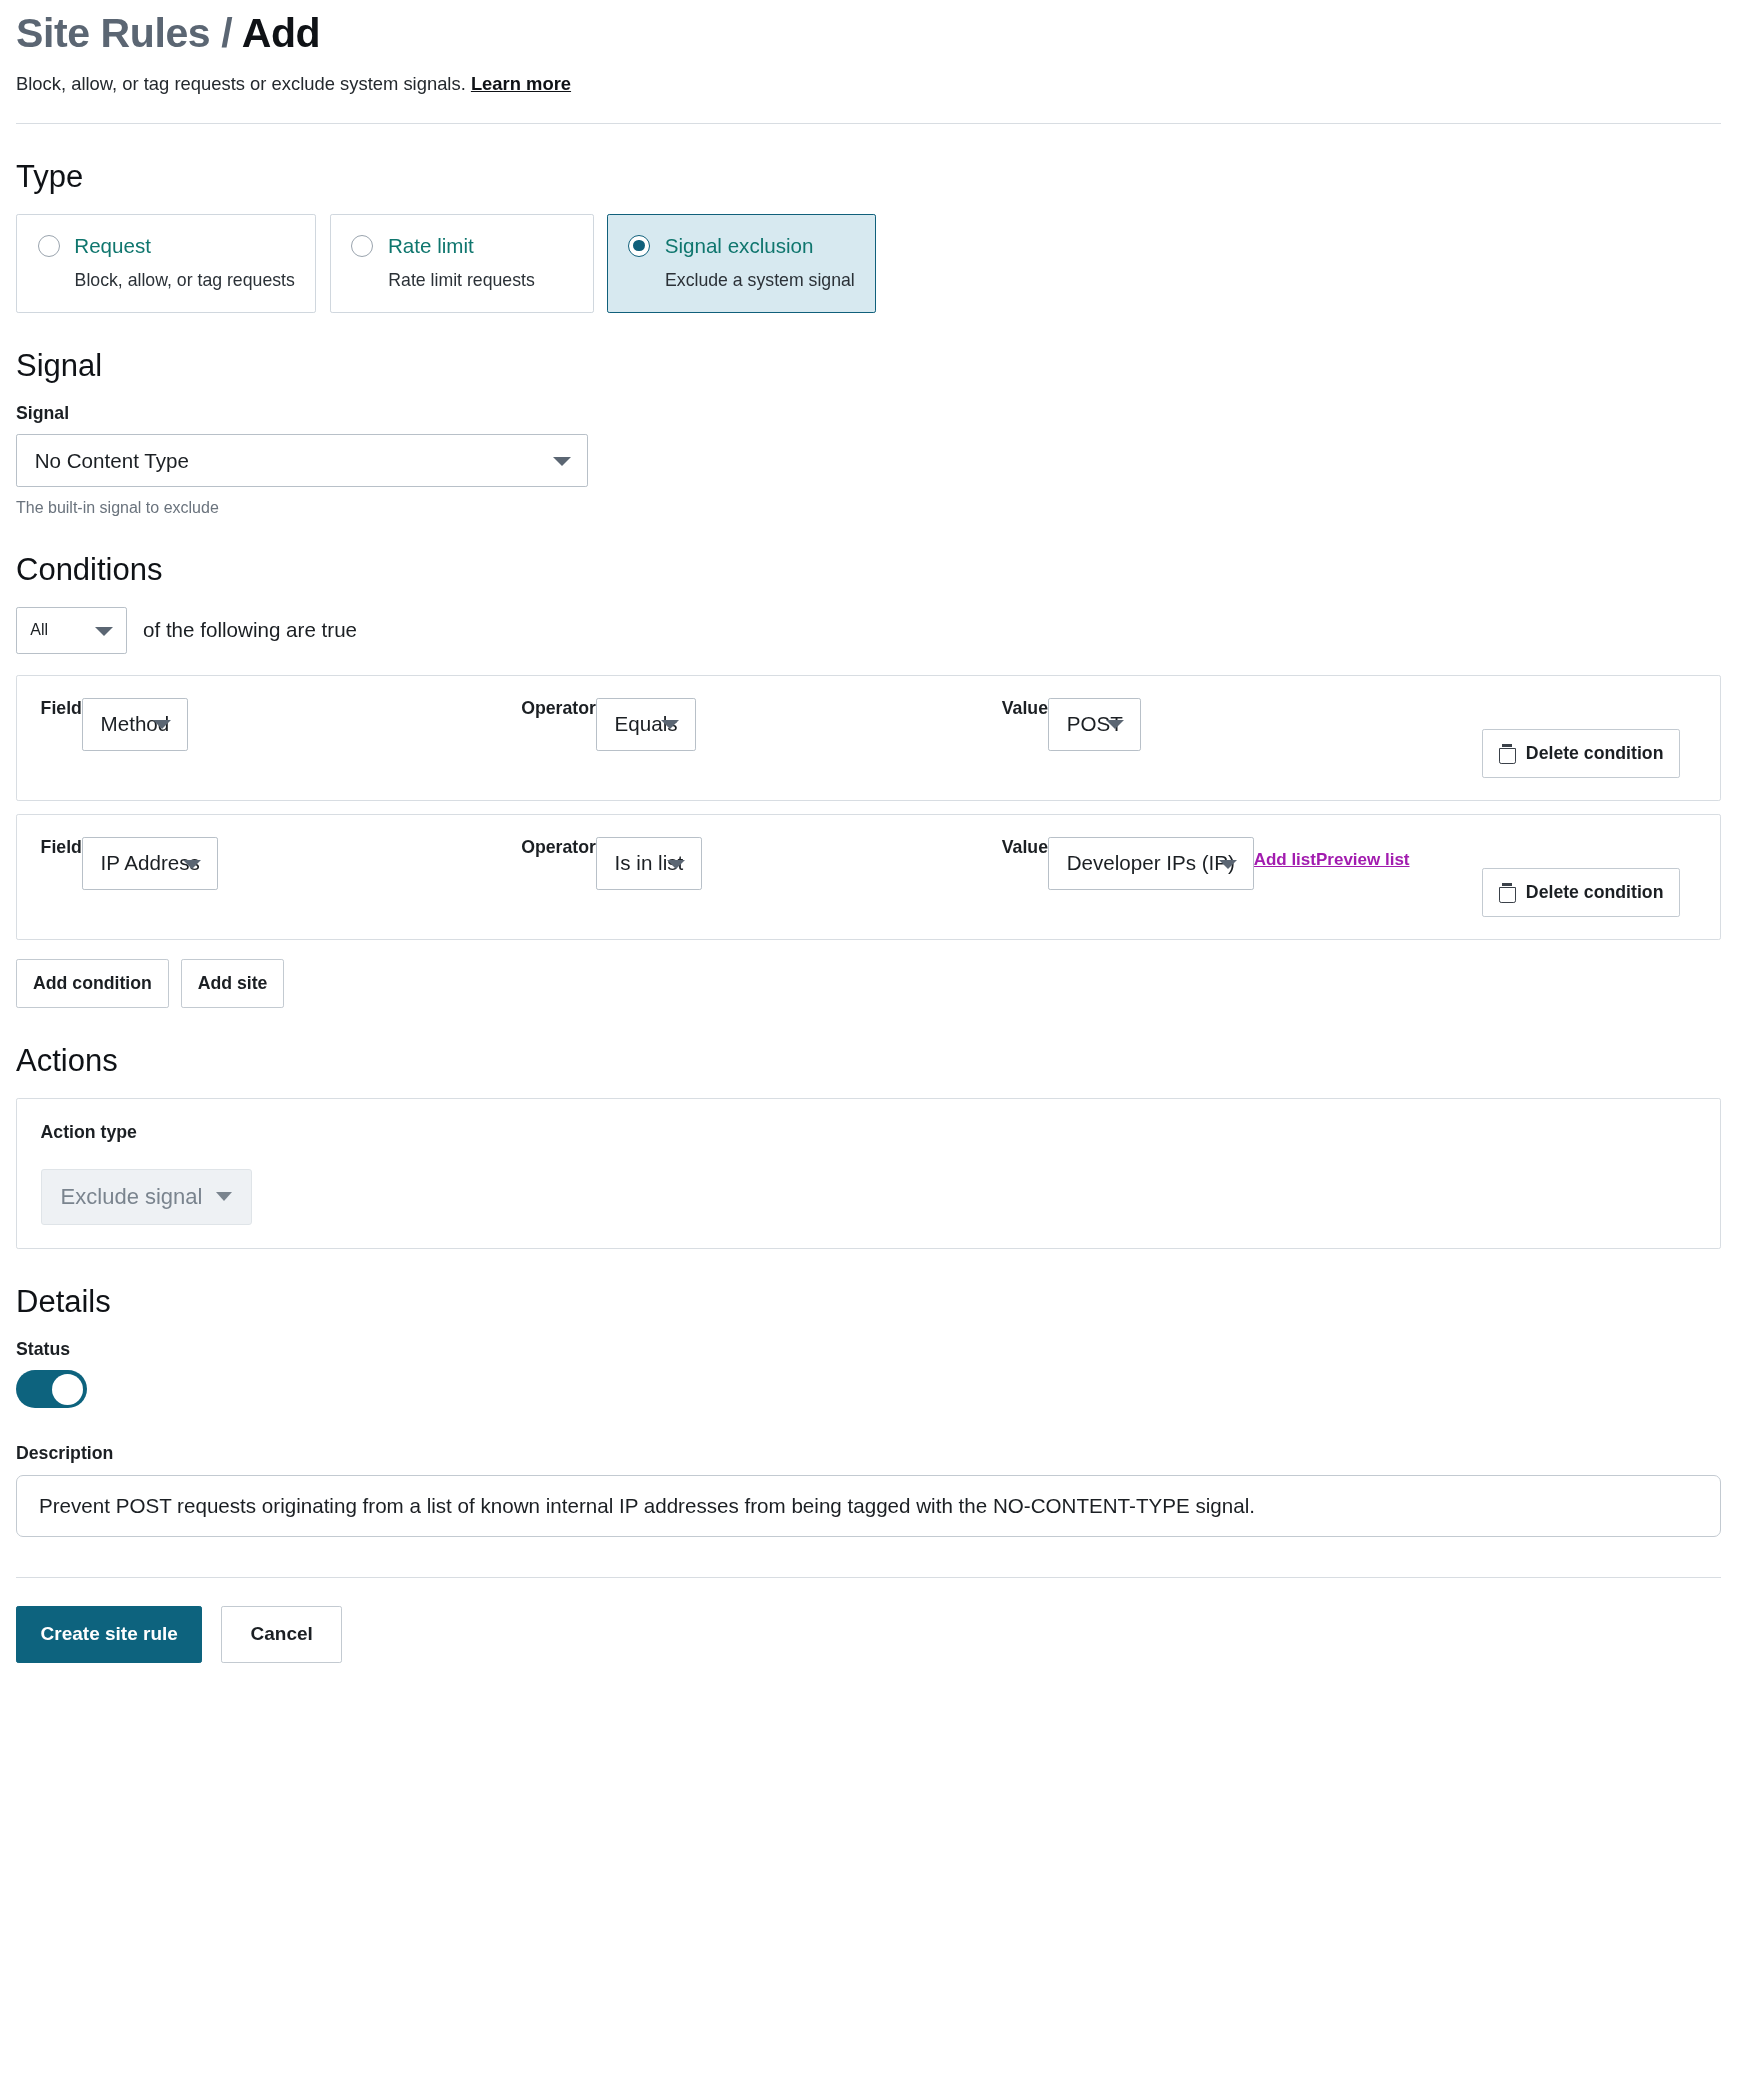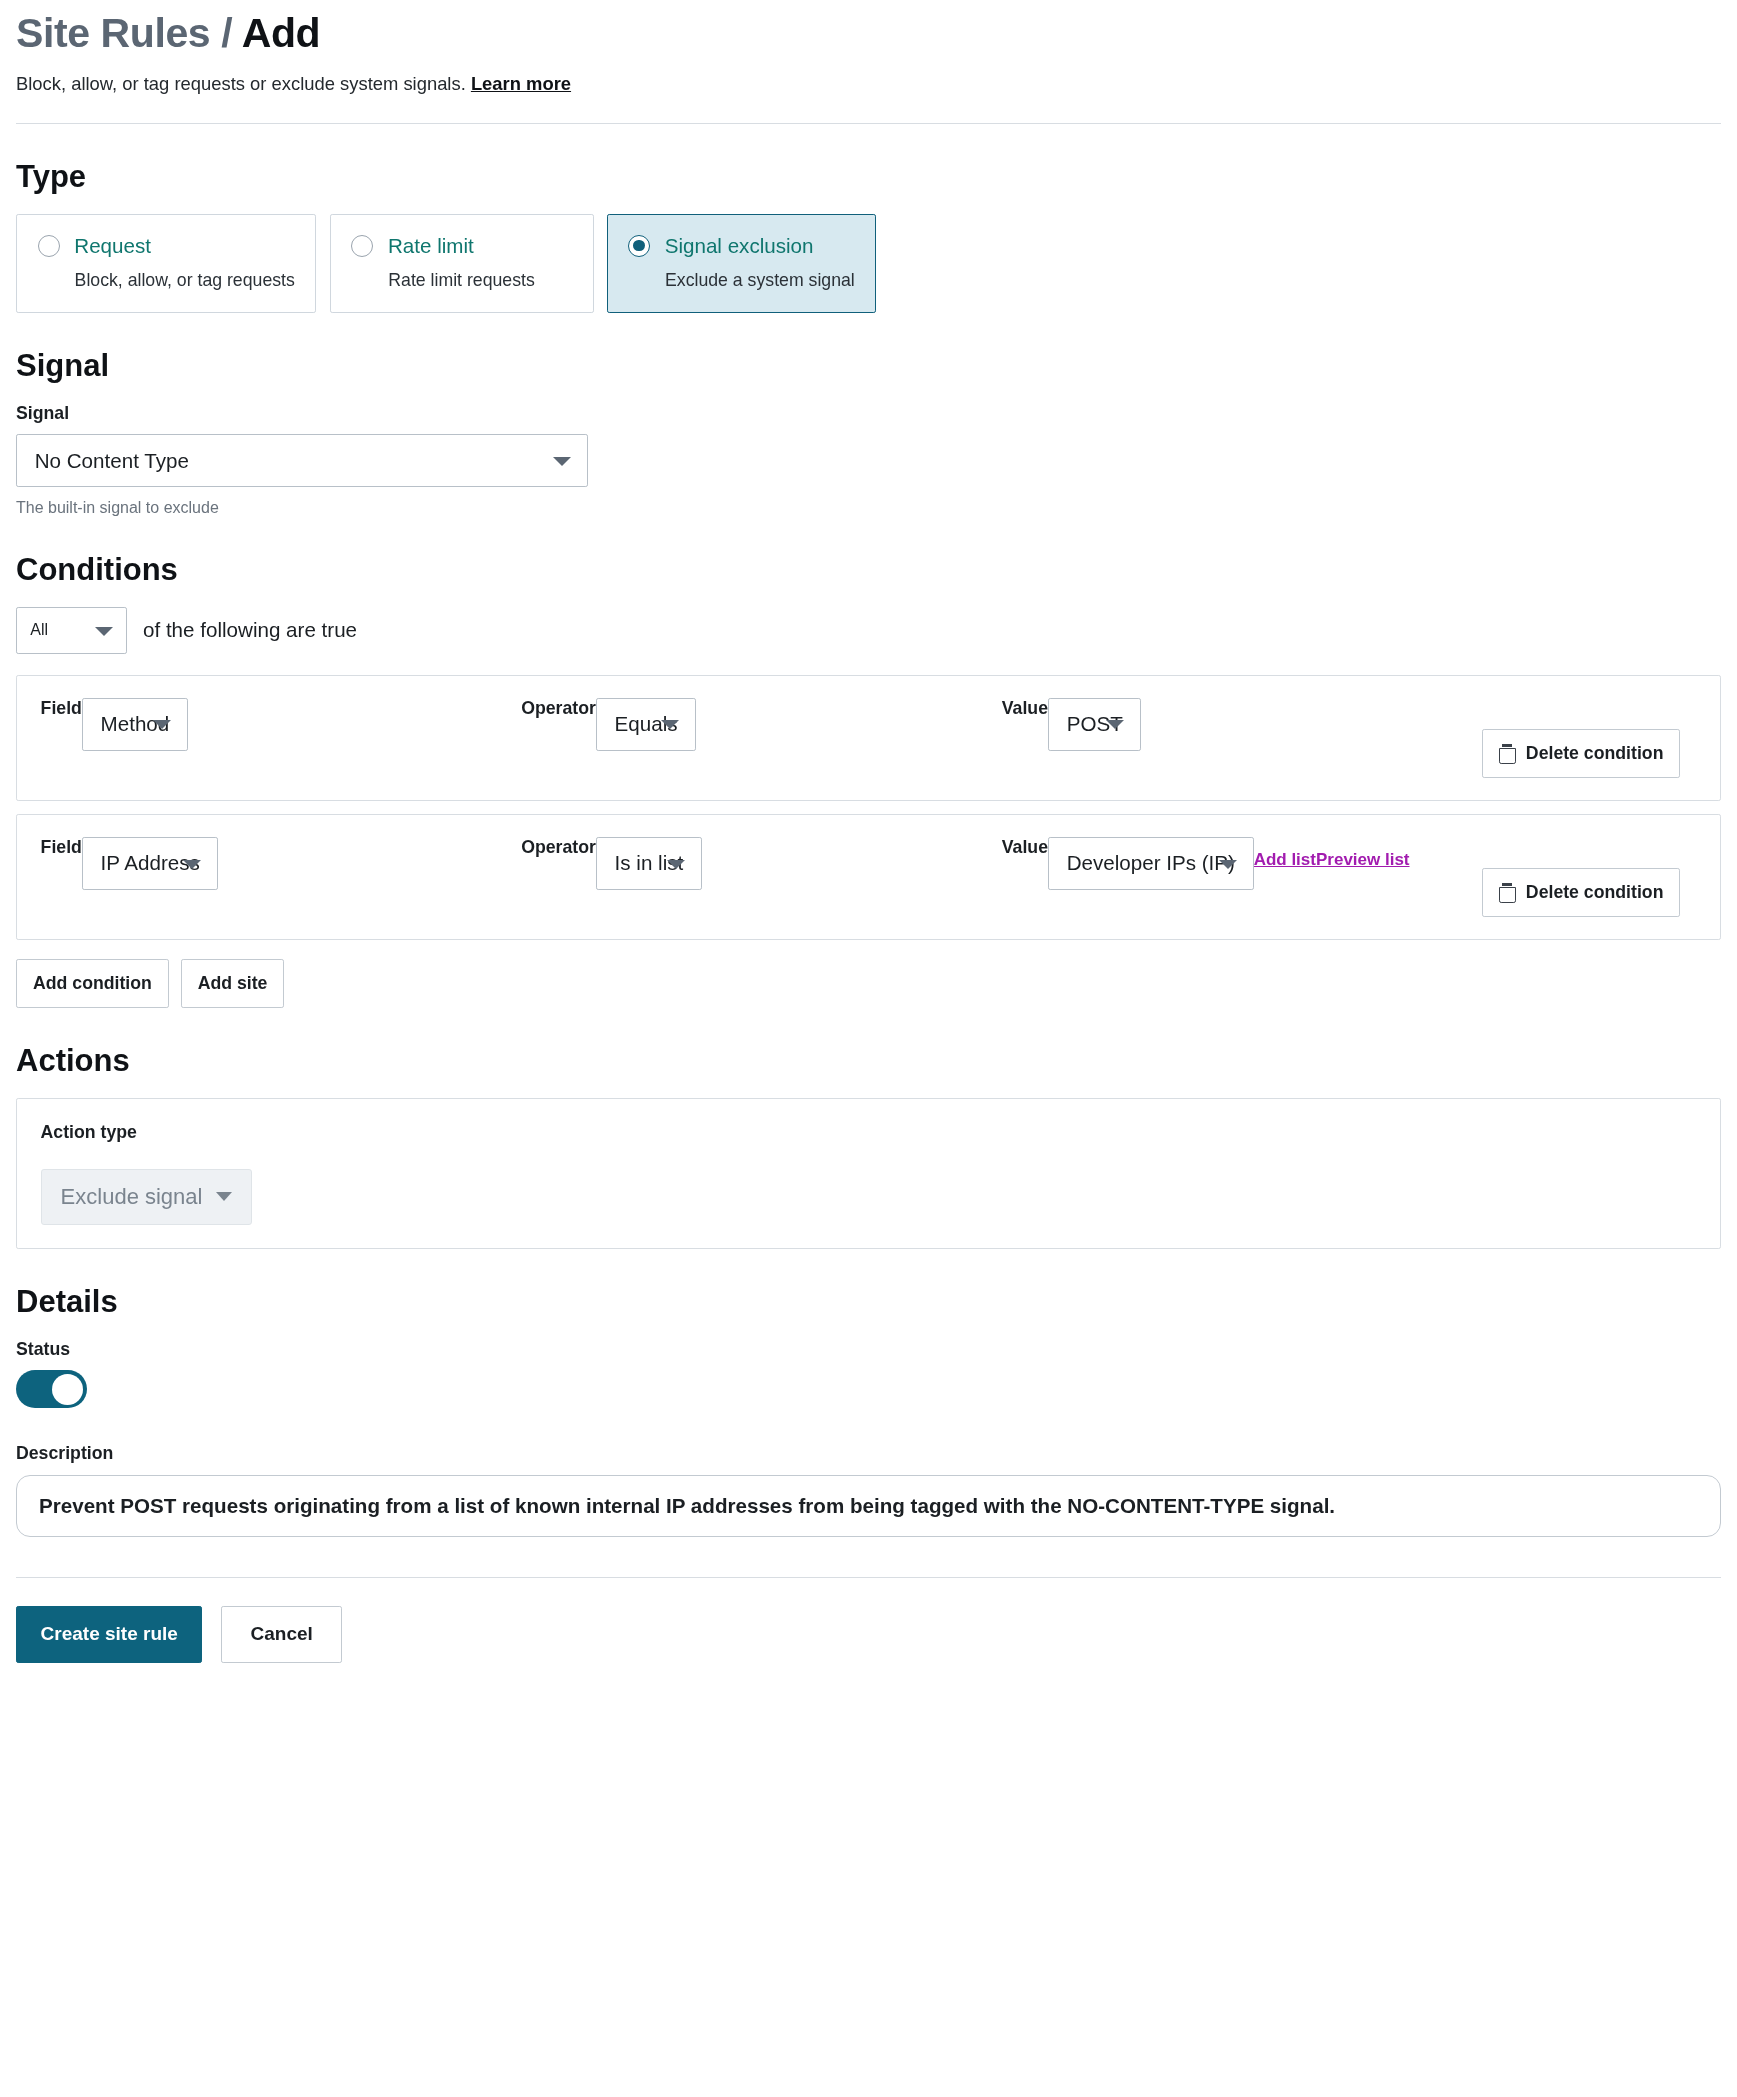--- a/index.html
+++ b/index.html
@@ -44,21 +44,21 @@
   }
   .divider {
     border: 0;
     border-top: 0.7px solid #d8dde2;
     margin: 28px 0 0 0;
   }
 
   
   h2.section {
     font-size: 31px;
-    font-weight: bold;
+    font-weight: normal;
     margin: 35px 0 19px 0;
     color: #0f1216;
   }
   .field-label {
     font-size: 17.7px;
     font-weight: bold;
     color: #1b1f23;
     margin-bottom: 10.3px;
   }
   .help-text {
@@ -252,29 +252,28 @@
   }
   .toggle .knob {
     position: absolute;
     top: 3.7px; right: 4.4px;
     width: 31px; height: 31px;
     border-radius: 50%;
     background: #fff;
   }
   .desc-box {
     border: 0.7px solid #c3cad1;
-    border-radius: 14px;
+    border-radius: 7px;
     min-height: 62px;
     display: flex;
     align-items: center;
     padding: 8px 22px;
     font-size: 20.6px;
     color: #1b1f23;
     width: 100%;
-    font-weight: bold;
   }
 
   
   .footer-divider {
     border: 0;
     border-top: 0.7px solid #d8dde2;
     margin: 40px 0 28px 0;
   }
   .footer-row { display: flex; gap: 19px; padding-bottom: 29.5px; }
   .btn-primary {

